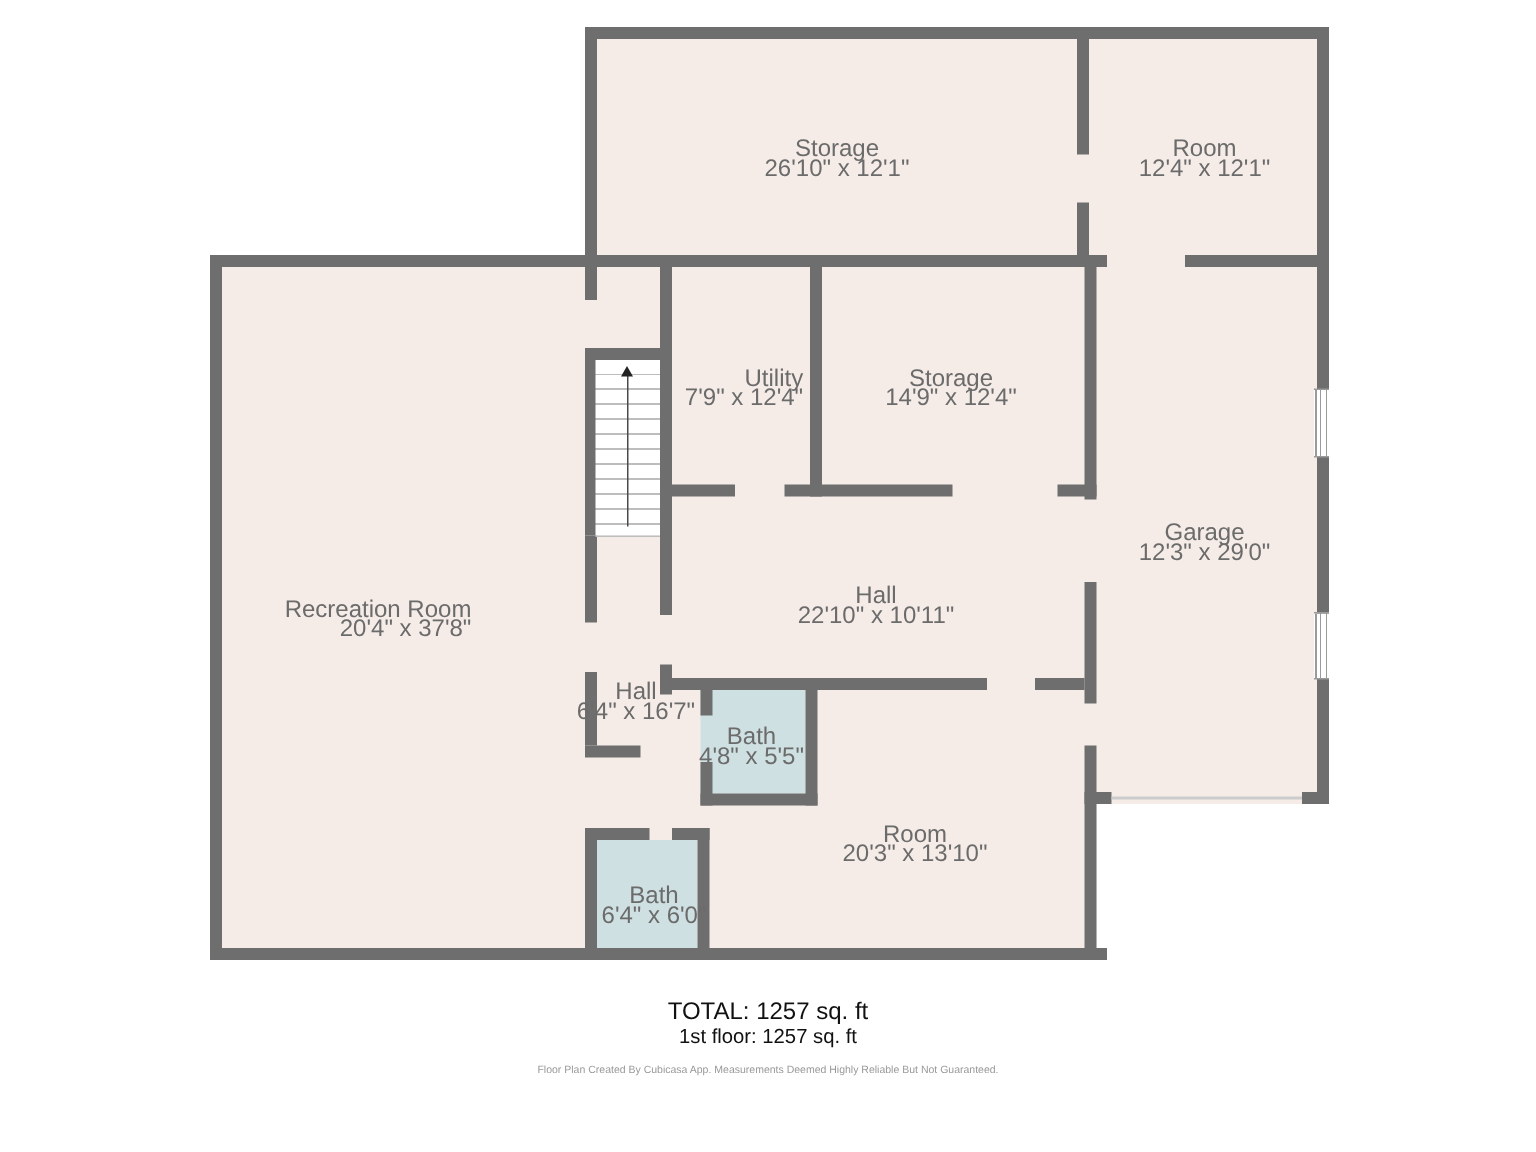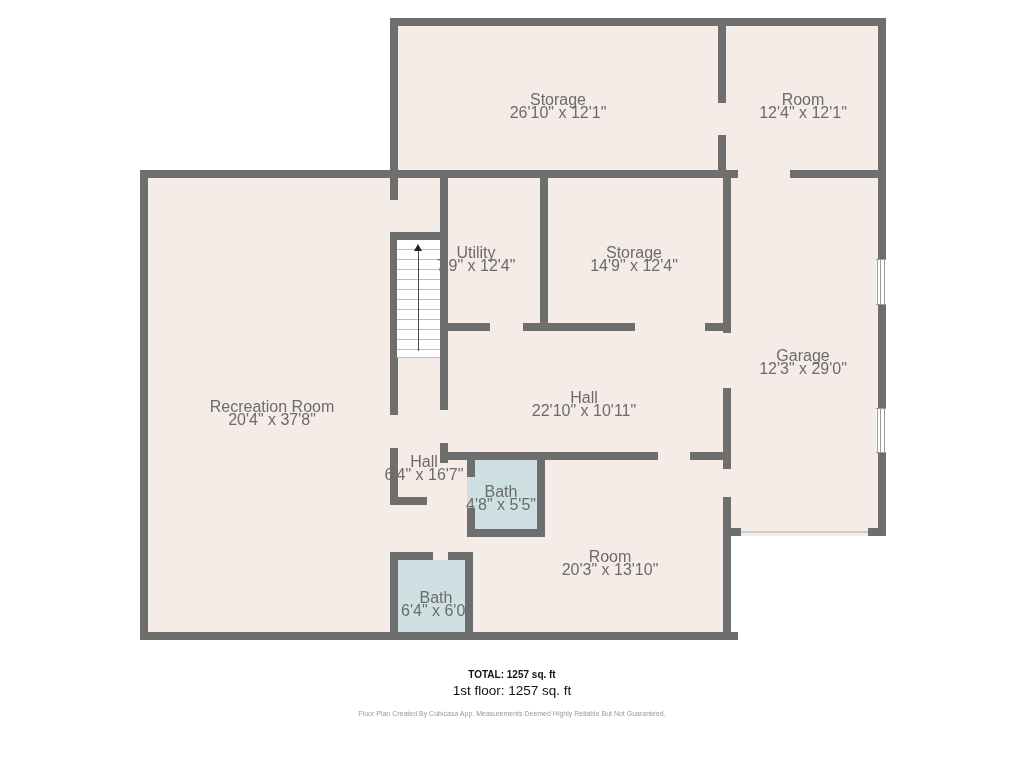--- a/index.html
+++ b/index.html
@@ -14,21 +14,21 @@
   .garage-door{position:absolute;height:2px;background:#cccccc;}
   .stairs{position:absolute;left:397px;top:240px;width:43px;height:117px;
     background:repeating-linear-gradient(to bottom,#ffffff 0px,#ffffff 9px,#bdbdbd 9px,#bdbdbd 10px);
     border-bottom:1px solid #bdbdbd;}
   .stairs .shaft{position:absolute;left:21px;top:10px;bottom:6px;width:1px;background:#4a4a4a;}
   .stairs .head{position:absolute;left:17px;top:4px;width:0;height:0;
     border-left:4px solid transparent;border-right:4px solid transparent;border-bottom:7px solid #222;}
   .room-label{position:absolute;transform:translate(-50%,-50%);text-align:center;color:#6b6b6b;
     font-size:16px;line-height:13px;white-space:nowrap;}
   .summary{position:absolute;left:0;top:666px;width:1024px;text-align:center;color:#111111;}
-  .summary .l1{font-size:10px;font-weight:bold;line-height:17px;}
+  .summary .l1{font-size:16px;font-weight:normal;line-height:17px;}
   .summary .l2,.summary .l3,.summary .l4{font-size:13.5px;line-height:16px;}
   .summary .disc{font-size:7px;line-height:9px;color:#999999;margin-top:10px;}
   .watermark{position:absolute;right:6px;top:747px;font-size:15px;color:#b3b3b3;}
 </style>
 </head>
 <body>
 
 <div class="canvas">
 
   <div class="fill" style="left:390px;top:18px;width:496px;height:160px;"></div>
@@ -93,33 +93,33 @@
   </div>
 
   <div class="room-label" style="left:558px;top:106px;">
     <div>Storage</div>
     <div>26'10" x 12'1"</div>
   </div>
   <div class="room-label" style="left:803px;top:106px;">
     <div>Room</div>
     <div>12'4" x 12'1"</div>
   </div>
-  <div class="room-label" style="left:476px;top:259px;">
+  <div class="room-label" style="left:496px;top:259px;text-align:right;">
     <div>Utility</div>
     <div>7'9" x 12'4"</div>
   </div>
   <div class="room-label" style="left:634px;top:259px;">
     <div>Storage</div>
     <div>14'9" x 12'4"</div>
   </div>
   <div class="room-label" style="left:803px;top:362px;">
     <div>Garage</div>
     <div>12'3" x 29'0"</div>
   </div>
-  <div class="room-label" style="left:272px;top:413px;">
+  <div class="room-label" style="left:252px;top:413px;text-align:right;">
     <div>Recreation Room</div>
     <div>20'4" x 37'8"</div>
   </div>
   <div class="room-label" style="left:584px;top:404px;">
     <div>Hall</div>
     <div>22'10" x 10'11"</div>
   </div>
   <div class="room-label" style="left:424px;top:468px;">
     <div>Hall</div>
     <div>6'4" x 16'7"</div>

